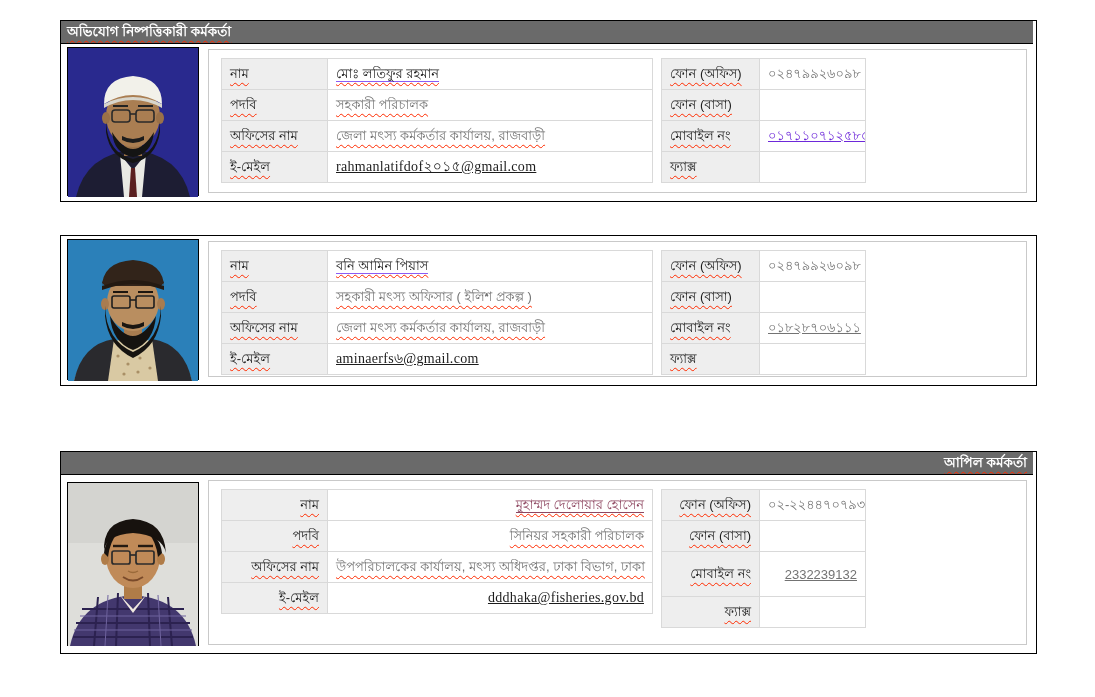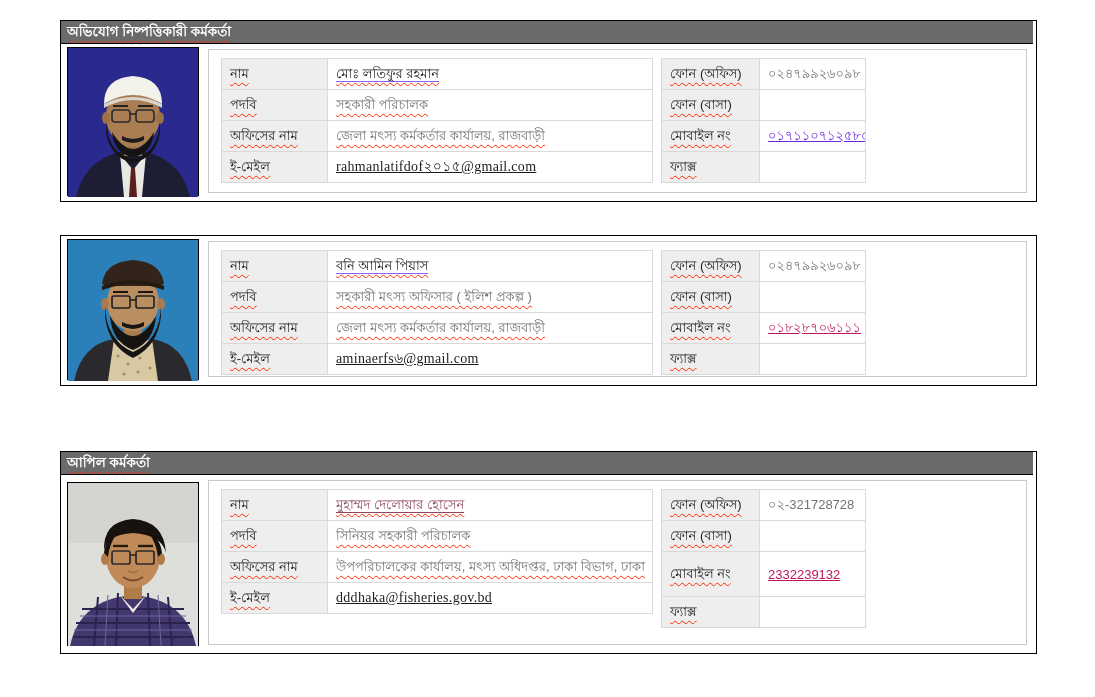--- a/index.html
+++ b/index.html
@@ -5,21 +5,21 @@
   html,body{margin:0;padding:0;}
   body{
     width:1095px;height:697px;position:relative;background:#ffffff;
     font-family:"Liberation Sans","DejaVu Sans",sans-serif;
     -webkit-font-smoothing:antialiased;
   }
   .content{position:absolute;left:60px;top:20px;width:977px;}
 
   .officer-section{border:1px solid #000;background:#fff;box-sizing:border-box;}
   .sec2{margin-top:33px;}
-  .sec3{margin-top:65px;}
+  .sec3{margin-top:65px;text-align:right;}
 
   .section-header{
     background:#6a6a6a;border-bottom:1px solid #000;margin-right:3px;
     color:#fff;font-weight:bold;font-size:13.5px;line-height:15px;
     padding:3px 6px 4px 6px;white-space:nowrap;overflow:hidden;
   }
   .section-body{display:flex;box-sizing:border-box;padding:2px 5px 3px 5px;}
   .h1 .section-body{height:157px;}
   .h2 .section-body{height:149px;}
   .h3 .section-body{height:178px;}
@@ -50,21 +50,21 @@
     text-underline-offset:4px;text-decoration-skip-ink:none;
   }
   .name-link{color:#1a1a1a;border-bottom:1px solid #8b5cf6;cursor:pointer;}
   .name-visited{color:#8e4660;border-bottom-color:#8e4660;margin-top:36px;}
   .email-link{
     font-family:"Liberation Serif","DejaVu Serif",serif;font-size:14px;
     color:#1c1c1c;text-decoration:underline;cursor:pointer;letter-spacing:.3px;
   }
   .mobile-link{text-decoration:underline;cursor:pointer;}
   .link-blue{color:#6d28d9;}
-  .link-dark{color:#be185d;}
+  .link-dark{color:#737373;}
   .plain-val{color:#737373;}
 </style>
 </head>
 <body>
 
 <div class="content">
 
   <section class="officer-section h1">
     <div class="section-header">
       <span class="sq">অভিযোগ নিষ্পত্তিকারী কর্মকর্তা</span>
@@ -279,21 +279,21 @@
             <tr>
               <td class="lbl"><span class="sq">ই-মেইল</span></td>
               <td><span class="email-link">dddhaka@fisheries.gov.bd</span></td>
             </tr>
           </tbody>
             </table>
           <table class="right-table">
             <tbody>
                 <tr>
               <td class="lbl"><span class="sq">ফোন (অফিস)</span></td>
-              <td><span class="plain-val">০২-321728728</span></td>
+              <td><span class="plain-val">০২-২২৪৪৭০৭৯৩</span></td>
             </tr>
             <tr>
               <td class="lbl"><span class="sq">ফোন (বাসা)</span></td>
               <td><span class="plain-val"></span></td>
             </tr>
             <tr>
               <td class="lbl tall"><span class="sq">মোবাইল নং</span></td>
               <td class="tall"><span class="mobile-link link-dark">2332239132</span></td>
             </tr>
             <tr>

